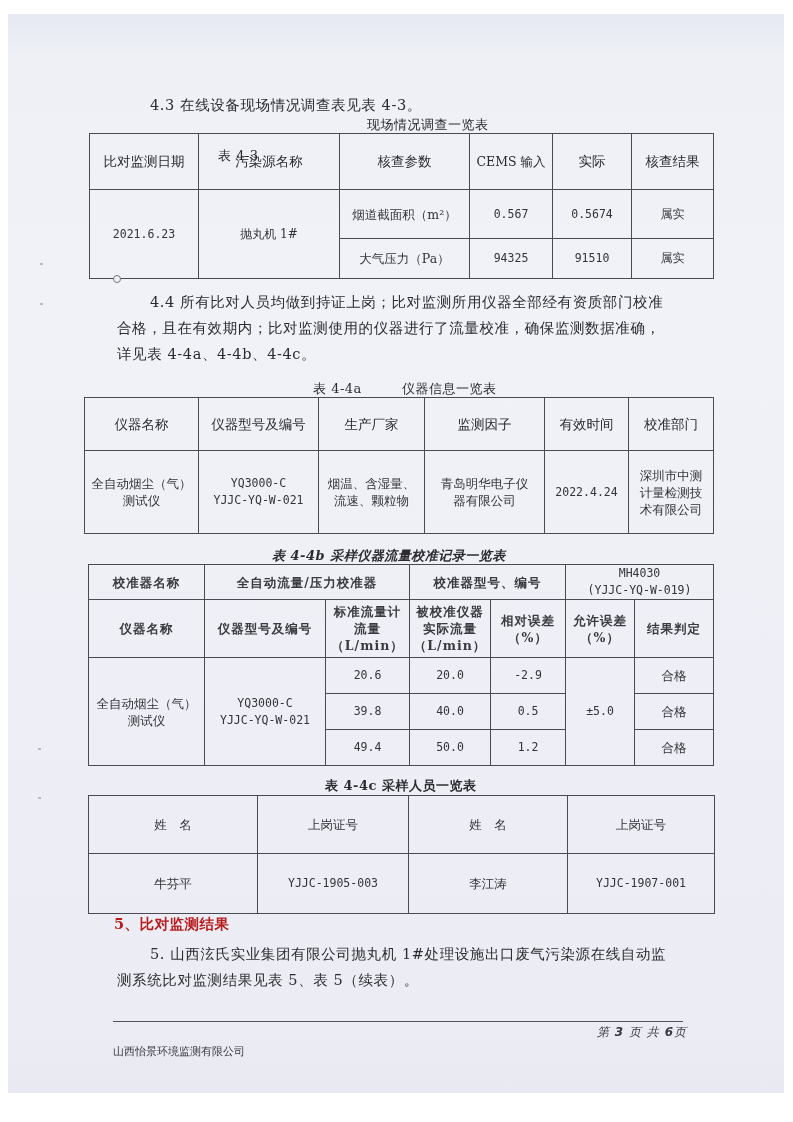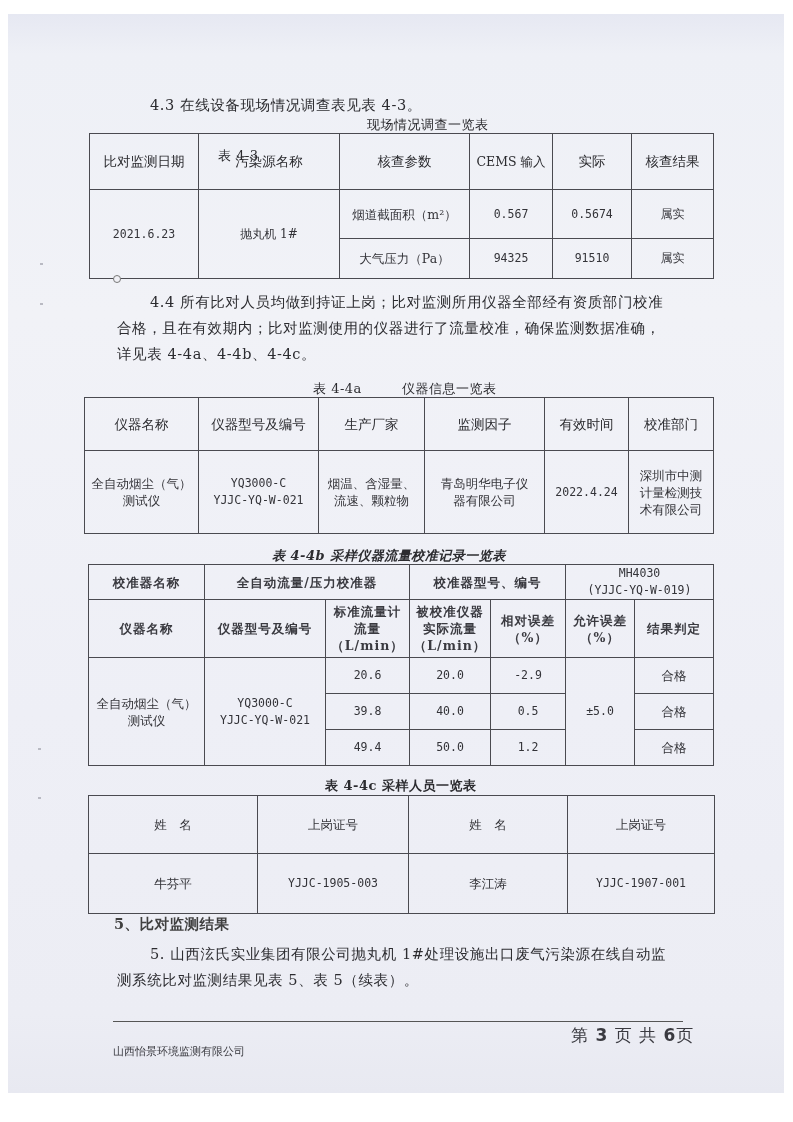--- a/index.html
+++ b/index.html
@@ -23,24 +23,24 @@
       position: absolute; border-collapse: collapse; table-layout: fixed;
       font-size: 12.5px; color: #333338;
     }
     table.grid td {
       border: 1px solid #4a4a50; text-align: center; vertical-align: middle;
       padding: 0 3px; line-height: 17px;
     }
     table.grid td.hdr { font-size: 13.5px; color: #2a2a2e; }
     table.t4b td.hdr { font-size: 12.5px; letter-spacing: 1px; font-weight: bold; color: #3a3a40; }
     table.grid td.mono { font-family: "DejaVu Sans Mono", "Liberation Mono", monospace; font-size: 11.5px; }
-    .heading5 { font-size: 14.5px; font-weight: bold; color: #404040; letter-spacing: 0.5px; }
+    .heading5 { font-size: 14.5px; font-weight: bold; color: #b91c1c; letter-spacing: 0.5px; }
     .footer-line { position: absolute; left: 113px; top: 1021px; width: 570px; height: 1px; background: #555; }
     .footer-left { position: absolute; left: 113px; top: 1024px; font-size: 11px; color: #3a3a40; font-family: "DejaVu Sans", "Liberation Sans", sans-serif; margin-top: 20px; }
-    .footer-right { position: absolute; left: 571px; top: 1024px; font-size: 17px; color: #3a3a40; letter-spacing: 1px; }
+    .footer-right { position: absolute; left: 597px; top: 1024px; font-size: 12px; color: #3a3a40; letter-spacing: 1px; font-style: italic; }
     .footer-right b { font-family: "DejaVu Sans", "Liberation Sans", sans-serif; }
     .speck { position: absolute; width: 3px; height: 2px; background: #b9bac3; }
     .circle-mark { position: absolute; left: 113px; top: 275px; width: 6px; height: 6px; border: 1px solid #777; border-radius: 50%; background: #f0f0f5; }
   </style>
 </head>
 <body>
 
 <div class="page"></div>
 
 <div class="speck" style="left:40px;top:263px;"></div>

